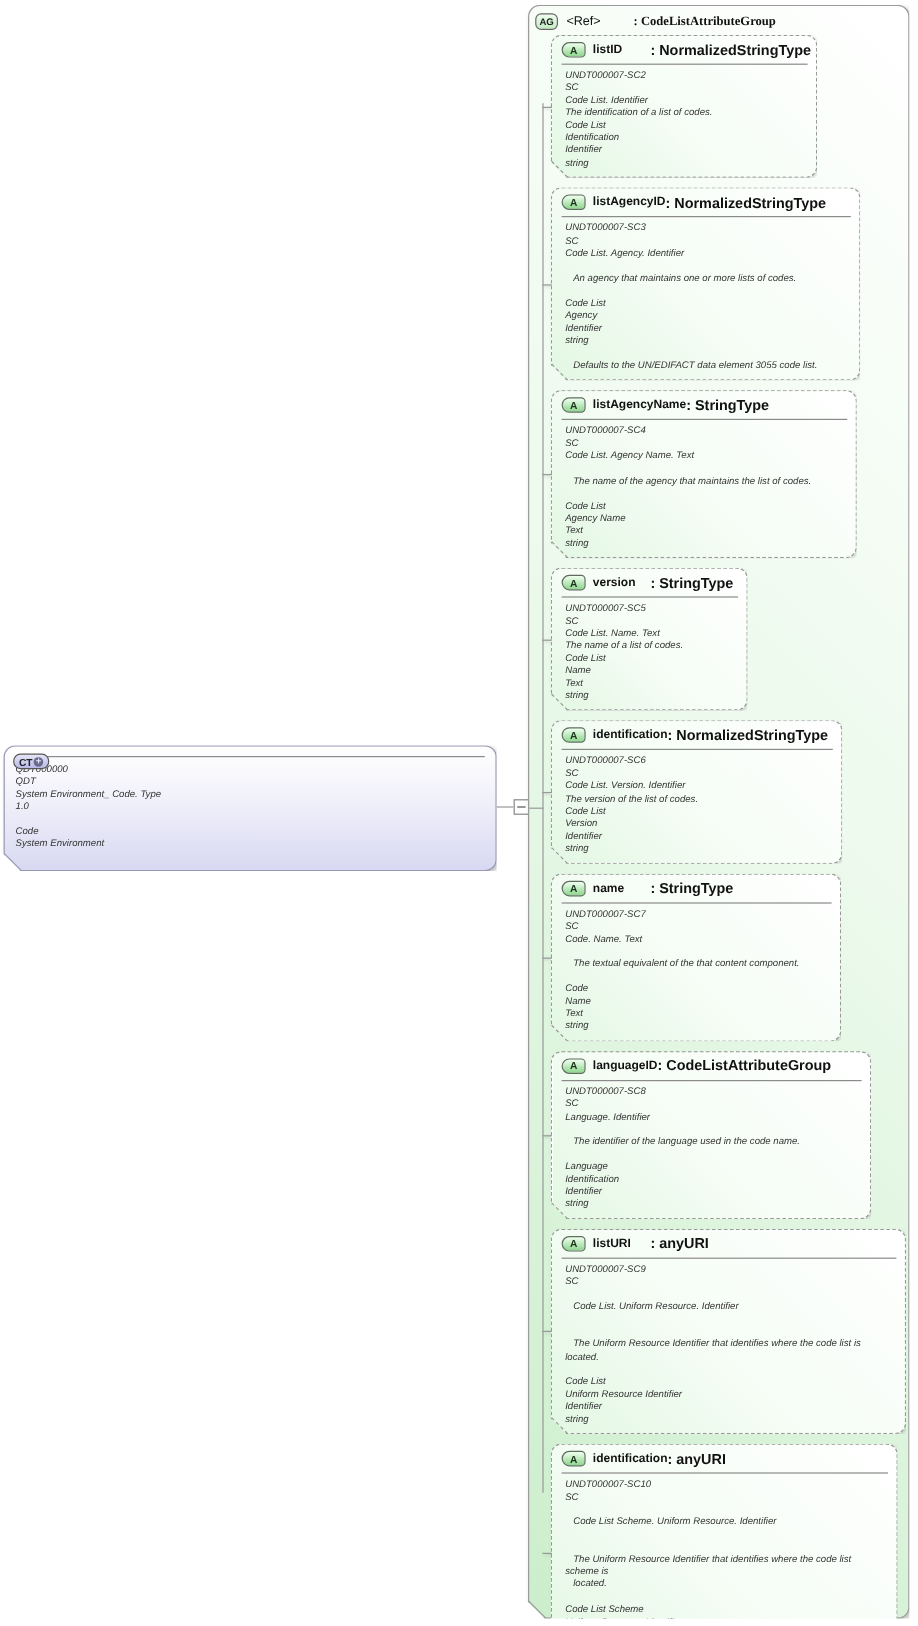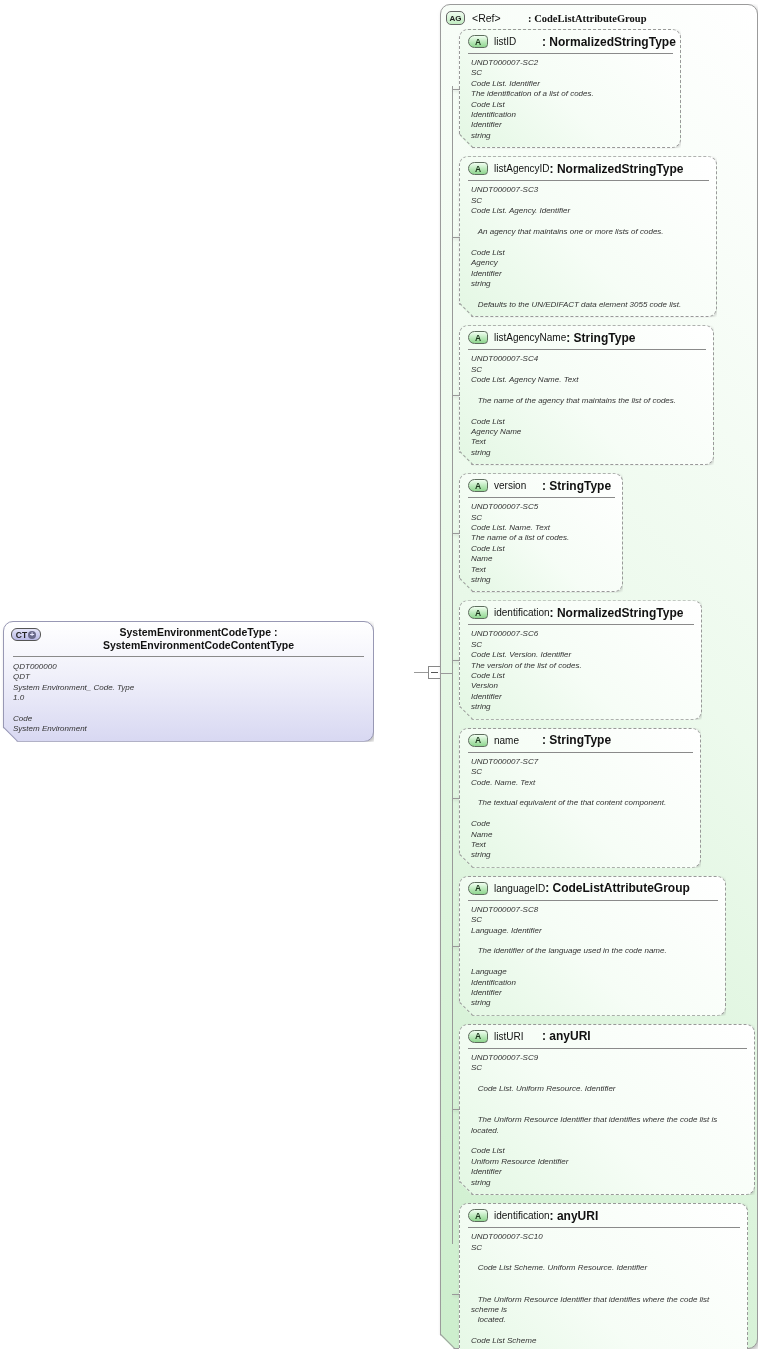--- a/index.html
+++ b/index.html
@@ -11,25 +11,25 @@
 
   
   .chamfer {
     clip-path: polygon(-12px 0, 100% 0, 100% 100%, 14px 100%, 0 calc(100% - 14px), -12px calc(100% - 14px));
   }
   .diag { position:absolute; left:0; top:calc(100% - 14px); width:20px;
           transform:rotate(45deg); transform-origin:0 0; }
 
   
   #main-box {
-    position:absolute; left:3px; top:621px; width:371px;
+    position:absolute; left:3px; top:621px; width:411px;
     border:1px solid #9898b4; border-radius:10px 10px 10px 0;
     background:linear-gradient(180deg,#ffffff 0%,#f0f0fa 45%,#d8d8f2 100%);
     filter:drop-shadow(2px 2px 2px rgba(110,110,110,.45));
-    padding:4px 6px 6px 6px;
+    padding:4px 6px 16px 6px;
   }
   #main-box .diag { border-top:1px solid #9898b4; }
   .ct-badge {
     position:absolute; left:7px; top:6px; width:30px; height:13px;
     border:1px solid #555; border-radius:6px;
     background:linear-gradient(180deg,#e4e4f8,#b9b9e6);
     font-size:8.5px; font-weight:bold; color:#222;
     display:flex; align-items:center; justify-content:center; gap:1px;
   }
   .ct-plus {
@@ -98,40 +98,39 @@
     border-top:1px dashed #999; transform:rotate(45deg); transform-origin:0 0;
   }
   .attr-header { display:flex; align-items:center; height:15px; }
   .a-badge {
     width:20px; height:13px; border:1px solid #5d6d5d; border-radius:7px 4px 4px 7px;
     background:linear-gradient(180deg,#f1fff1 0%,#b4e6b4 60%,#8fd68f 100%);
     font-size:8.5px; font-weight:bold; color:#1a331a;
     display:flex; align-items:center; justify-content:center; margin-right:6px;
     flex:0 0 auto;
   }
-  .attr-name { font-size:10px; font-weight:normal; color:#111; display:inline-block; min-width:48px; white-space:pre; }
+  .attr-name { font-size:10px; font-weight:bold; color:#111; display:inline-block; min-width:48px; white-space:pre; }
   .attr-type { font-size:12px; font-weight:bold; color:#111; white-space:pre; }
   .attr-type::before { content:": "; }
   .attr-sep { border:none; border-top:1px solid #8a8a8a; margin:4px 1px 4px 0; }
 
   
   .w0{width:222px} .w1{width:258px} .w2{width:255px} .w3{width:164px}
   .w4{width:243px} .w5{width:242px} .w6{width:267px} .w7{width:296px} .w8{width:289px}
 </style>
 </head>
 <body>
 
 <div id="canvas">
 
   <div id="main-box" class="chamfer">
     <span class="ct-badge">
       <span>CT</span>
         <span class="ct-plus">+</span>
     </span>
-    <div id="main-title">SystemEnvironmentCodeType : SystemEnvironmentCodeContentType</div>
     <hr class="sep">
     <div class="body-text">QDT000000
 QDT
 System Environment_ Code. Type
 1.0
 
 Code
 System Environment</div>
     <span class="diag"></span>
   </div>

